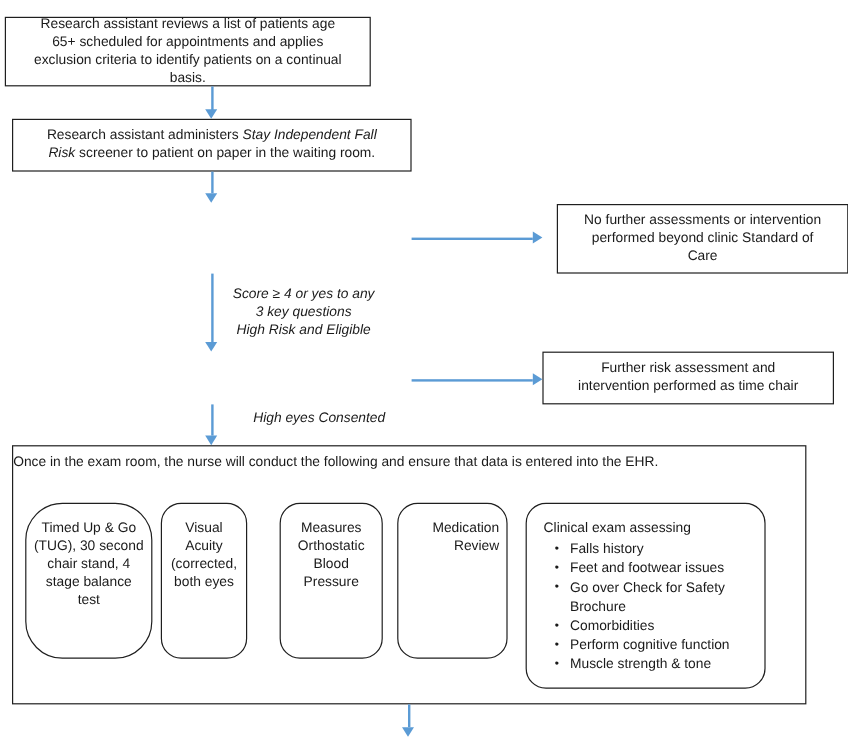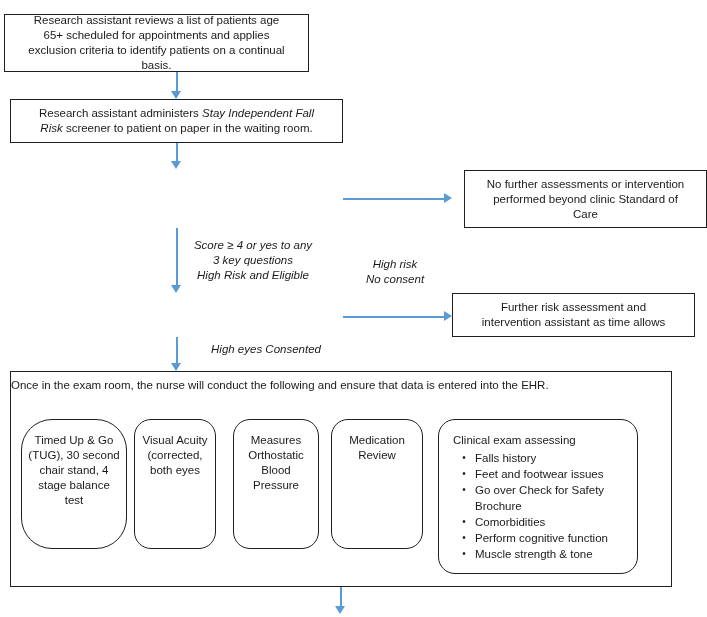--- a/index.html
+++ b/index.html
@@ -133,51 +133,49 @@
   </div>
 
   <div class="vline" style="left:176px; top:228px; height:57px;"></div>
   <div class="head-down" style="left:171.3px; top:285px;"></div>
 
   <div class="flow-label" style="left:180px; top:238px; width:146px;">Score ≥ 4 or yes to any
 3 key questions
 High Risk and Eligible</div>
 
 
-  <div class="flow-label" style="left:352px; top:257px; width:86px;">High risk
-No consent</div>
 
   <div class="hline" style="left:343px; top:316px; width:101px;"></div>
   <div class="head-right" style="left:444px; top:311.2px;"></div>
 
   <div class="pbox" style="left:452px; top:293px; width:243px; height:44px;">
-    <div class="inner">Further risk assessment and intervention assistant as time allows</div>
+    <div class="inner">Further risk assessment and intervention performed as time chair</div>
   </div>
 
   <div class="vline" style="left:176px; top:337px; height:26px;"></div>
   <div class="head-down" style="left:171.3px; top:363px;"></div>
 
   <div class="flow-label" style="left:196px; top:342px; width:140px;">High eyes Consented</div>
 
   <div class="big-container">
     <div class="exam-header">Once in the exam room, the nurse will conduct the following and ensure that data is entered into the EHR.</div>
 
     <div class="card" style="left:10px; top:47px; width:106px; height:130px;border-radius:31px;">
       <span>Timed Up &amp; Go (TUG), 30 second chair stand, 4 stage balance test</span>
     </div>
 
-    <div class="card" style="left:123px; top:47px; width:82px; height:130px;">
+    <div class="card" style="left:123px; top:47px; width:72px; height:130px;">
       <span>Visual Acuity (corrected, both eyes</span>
     </div>
 
     <div class="card" style="left:222px; top:47px; width:86px; height:130px;">
       <span>Measures Orthostatic Blood Pressure</span>
     </div>
 
-    <div class="card" style="left:320px; top:47px; width:92px; height:130px;">
+    <div class="card" style="left:320px; top:47px; width:92px; height:130px;text-align:right;">
       <span>Medication Review</span>
     </div>
 
     <div class="card clinical" style="left:427px; top:47px; width:200px; height:155px;">
       <span class="clinical-title">Clinical exam assessing</span>
       <ul class="bullets">
         <li>
           <span class="dot">•</span>
           <span class="btxt">Falls history</span>
         </li>

